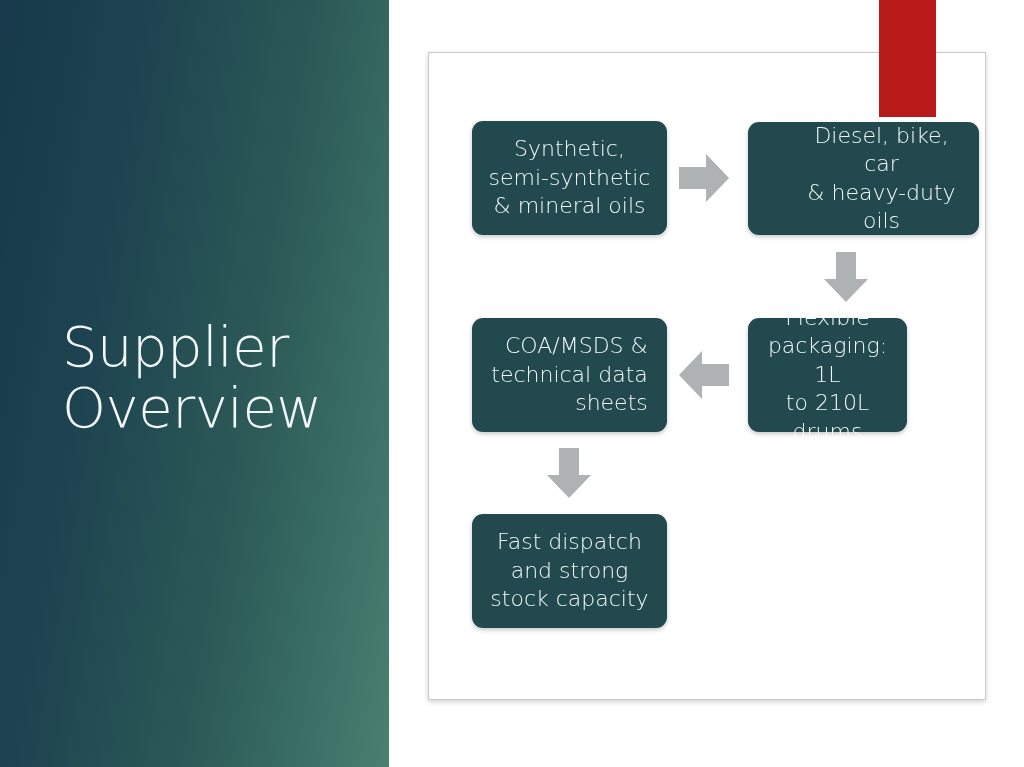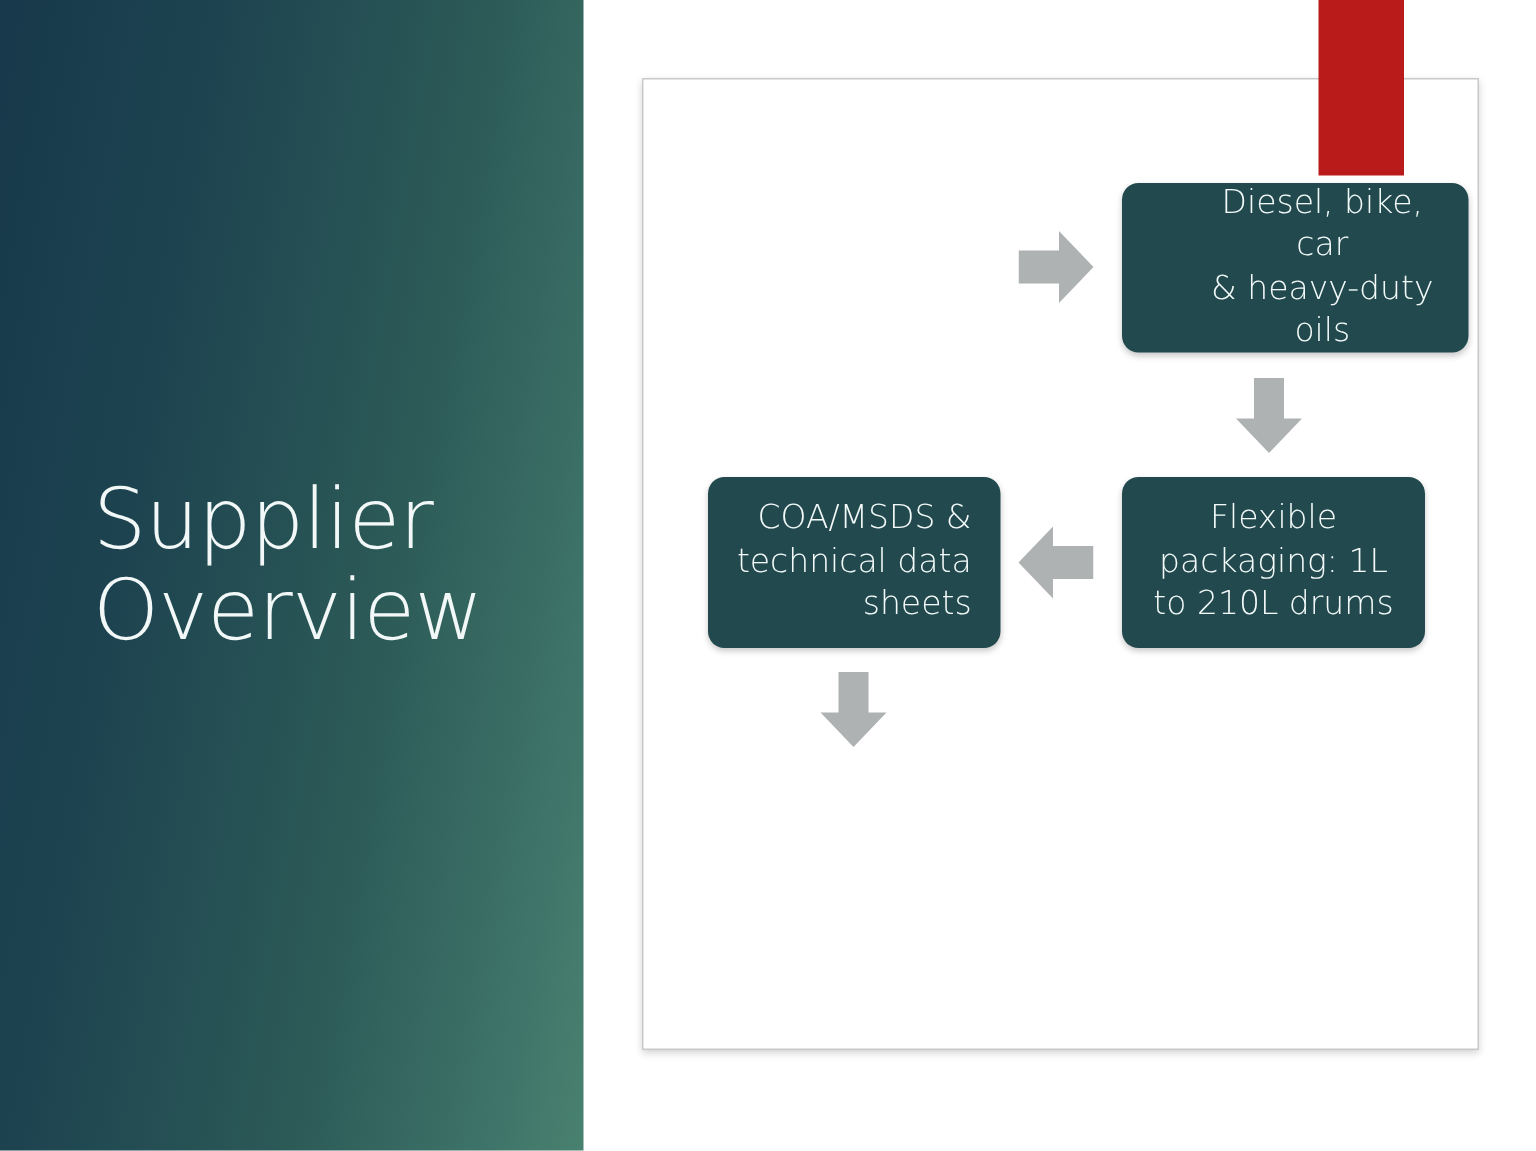--- a/index.html
+++ b/index.html
@@ -93,21 +93,21 @@
     font-family: "DejaVu Sans", sans-serif;
     font-weight: 300;
     font-size: 22px;
     line-height: 1.29;
     padding: 0 10px;
     white-space: pre-line;
   }
 
   #box-oils       { left: 472px; top: 121px; width: 195px; height: 114px; }
   #box-vehicles   { left: 748px; top: 122px; width: 195px; height: 113px; padding-left: 36px; }
-  #box-packaging  { left: 748px; top: 318px; width: 202px; height: 114px; border-radius: 11px; }
+  #box-packaging  { left: 748px; top: 318px; width: 159px; height: 114px; border-radius: 11px; }
   #box-documents  { left: 472px; top: 318px; width: 195px; height: 114px; text-align: right; }
   #box-dispatch   { left: 472px; top: 514px; width: 195px; height: 114px; }
 
   
   .flow-arrow {
     position: absolute;
     pointer-events: auto;
   }
   .flow-arrow svg { display: block; }
 
@@ -125,20 +125,25 @@
     <div id="sidebar-title">Supplier
 Overview</div>
   </div>
 
   <div id="content-panel"></div>
 
   <div id="accent-bar"></div>
 
   <div id="flow">
 
+    <div class="flow-box" id="box-oils">
+      <span class="flow-box-label">Synthetic,
+semi-synthetic
+&amp; mineral oils</span>
+    </div>
 
     <div class="flow-arrow" id="arrow-oils-to-vehicles">
       <svg width="50" height="52" viewBox="0 0 50 52" aria-hidden="true">
         <polygon points="0,15 27,15 27,2 50,26 27,50 27,37 0,37" fill="#aeb2b2"></polygon>
       </svg>
     </div>
 
     <div class="flow-box" id="box-vehicles">
       <span class="flow-box-label">Diesel, bike, car
 &amp; heavy-duty
@@ -168,15 +173,20 @@
 technical data
 sheets</span>
     </div>
 
     <div class="flow-arrow" id="arrow-documents-to-dispatch">
       <svg width="48" height="50" viewBox="0 0 48 50" aria-hidden="true">
         <polygon points="14,0 34,0 34,27 46,27 24,50 2,27 14,27" fill="#aeb2b2"></polygon>
       </svg>
     </div>
 
+    <div class="flow-box" id="box-dispatch">
+      <span class="flow-box-label">Fast dispatch
+and strong
+stock capacity</span>
+    </div>
 
   </div>
 </div>
 
 </body></html>

